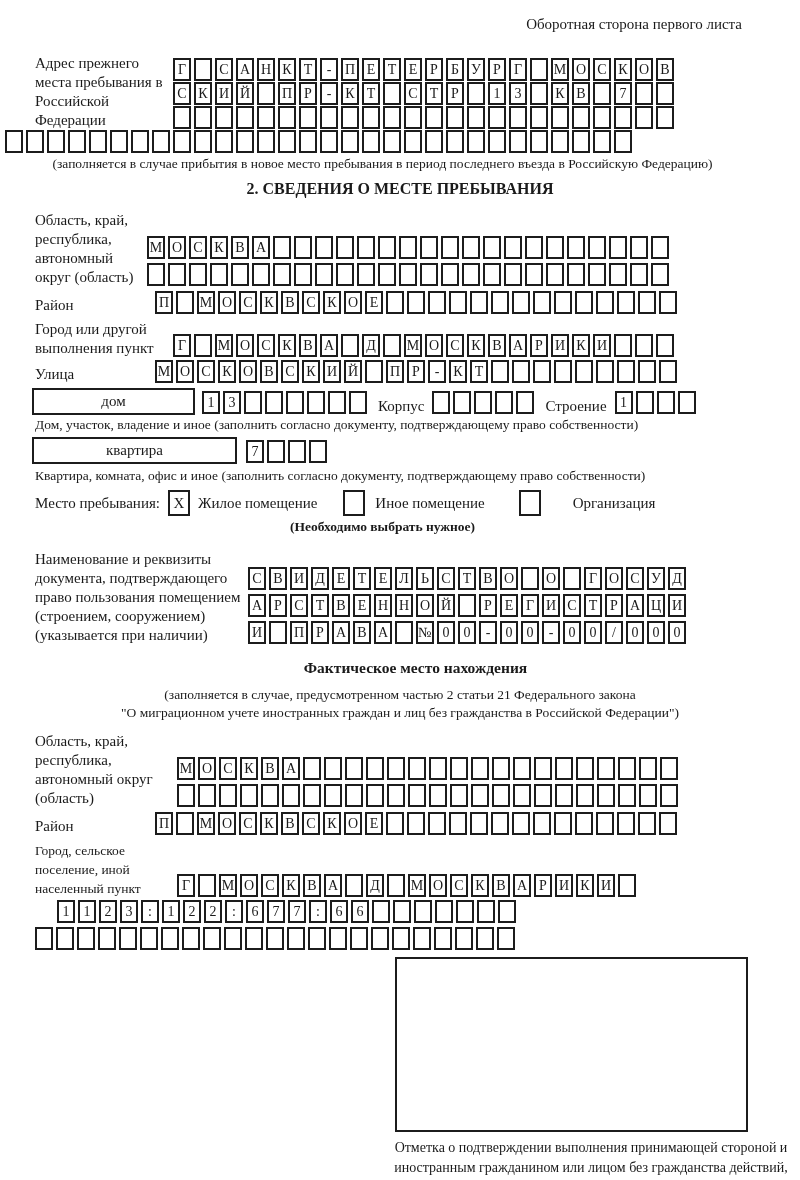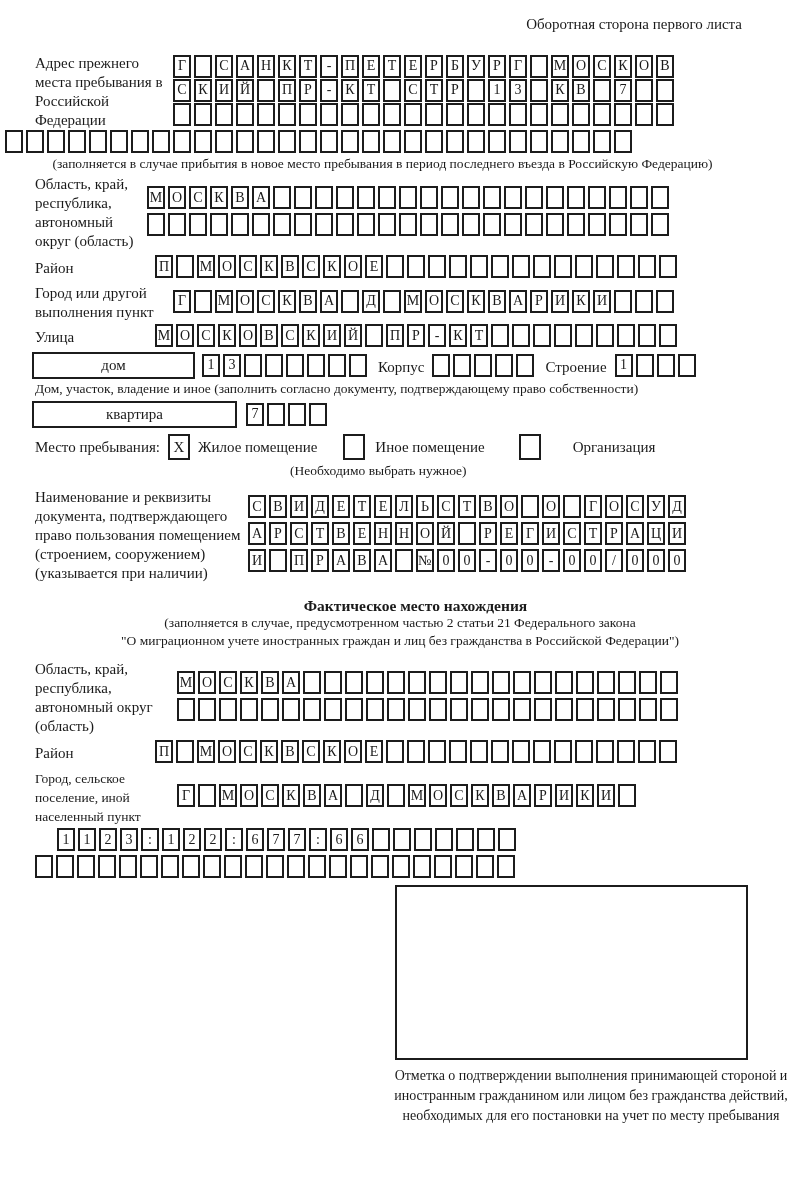--- a/index.html
+++ b/index.html
@@ -13,21 +13,21 @@
     font-family: "Liberation Serif", "DejaVu Serif", serif;
     padding: 16px 0 10px 35px;
   }
   .hdr-right {
     text-align: right;
     padding-right: 58px;
     font-size: 15px;
     margin-bottom: 18px;
   }
   .lbl { font-size: 15px; line-height: 19px; flex-shrink: 0; padding-top: 3px; }
-  .fr { display: flex; align-items: center; }
+  .fr { display: flex; align-items: flex-end; }
   .grid-row { display: flex; margin-bottom: 1px; }
   .cell {
     width: 18px; height: 23px;
     border: 2px solid #1c1c1c;
     margin-right: 3px;
     display: flex; align-items: center; justify-content: center;
     font-size: 14px; flex-shrink: 0;
     overflow: hidden;
   }
   .wbox {
@@ -38,21 +38,21 @@
   }
   .cbox {
     width: 22px; height: 26px;
     border: 2px solid #1c1c1c;
     display: flex; align-items: center; justify-content: center;
     font-size: 15px; flex-shrink: 0;
   }
   .caption { font-size: 13.5px; }
   .caption.center { text-align: center; }
   .sec-title { text-align: center; font-weight: bold; font-size: 16px; margin: 8px 0 10px -35px; }
-  .fact-title { text-align: center; font-weight: bold; font-size: 15.5px; margin: 14px 0 0 -35px; padding-left: 31px; }
+  .fact-title { text-align: center; font-weight: bold; font-size: 15.5px; margin: 14px 0 10px -35px; padding-left: 31px; }
   .inline-lbl { font-size: 15px; padding: 4px 8px 0 8px; white-space: nowrap; }
   .stamp-box {
     margin-left: 360px;
     width: 353px; height: 175px;
     border: 2px solid #1c1c1c;
     margin-top: 6px;
   }
   .stamp-note {
     margin-left: 332px;
     width: 448px;
@@ -181,20 +181,21 @@
       <span class="cell"></span>
       <span class="cell"></span>
       <span class="cell"></span>
       <span class="cell"></span>
       <span class="cell"></span>
       <span class="cell"></span>
       <span class="cell"></span>
     </div>
   <div class="caption center" style="margin:3px 35px 0 -35px;">(заполняется в случае прибытия в новое место пребывания в период последнего въезда в Российскую Федерацию)</div>
 
+  <div class="sec-title">2. СВЕДЕНИЯ О МЕСТЕ ПРЕБЫВАНИЯ</div>
 
   <div class="fr">
     <div class="lbl" style="width:112px;">Область, край, республика, автономный округ (область)</div>
     <div>
       <div class="grid-row" style="margin-bottom:4px;">
           <span class="cell">М</span>
           <span class="cell">О</span>
           <span class="cell">С</span>
           <span class="cell">К</span>
           <span class="cell">В</span>
@@ -373,31 +374,32 @@
 
   <div class="fr mt4">
     <div class="wbox" style="width:205px;margin-left:-3px;">квартира</div>
     <div class="grid-row" style="margin-left:9px;">
         <span class="cell">7</span>
         <span class="cell"></span>
         <span class="cell"></span>
         <span class="cell"></span>
       </div>
   </div>
+  <div class="caption" style="margin-top:4px;">Квартира, комната, офис и иное (заполнить согласно документу, подтверждающему право собственности)</div>
 
   <div class="fr mt6" style="align-items:center;">
     <div class="lbl" style="padding-top:0;">Место пребывания:</div>
     <div class="cbox" style="margin-left:8px;">X</div>
     <div class="lbl" style="padding:0 0 0 8px;">Жилое помещение</div>
     <div class="cbox" style="margin-left:26px;"></div>
     <div class="lbl" style="padding:0 0 0 10px;">Иное помещение</div>
     <div class="cbox" style="margin-left:34px;"></div>
     <div class="lbl" style="padding:0 0 0 32px;">Организация</div>
   </div>
-  <div class="caption" style="margin:3px 0 6px 255px;">(Необходимо выбрать нужное)</div>
+  <div class="caption" style="margin:3px 0 12px 255px;font-weight:bold;">(Необходимо выбрать нужное)</div>
 
   <div class="fr">
     <div class="lbl" style="width:213px;">Наименование и реквизиты документа, подтверждающего право пользования помещением (строением, сооружением) (указывается при наличии)</div>
     <div>
       <div class="grid-row" style="margin-bottom:4px;">
           <span class="cell">С</span>
           <span class="cell">В</span>
           <span class="cell">И</span>
           <span class="cell">Д</span>
           <span class="cell">Е</span>

